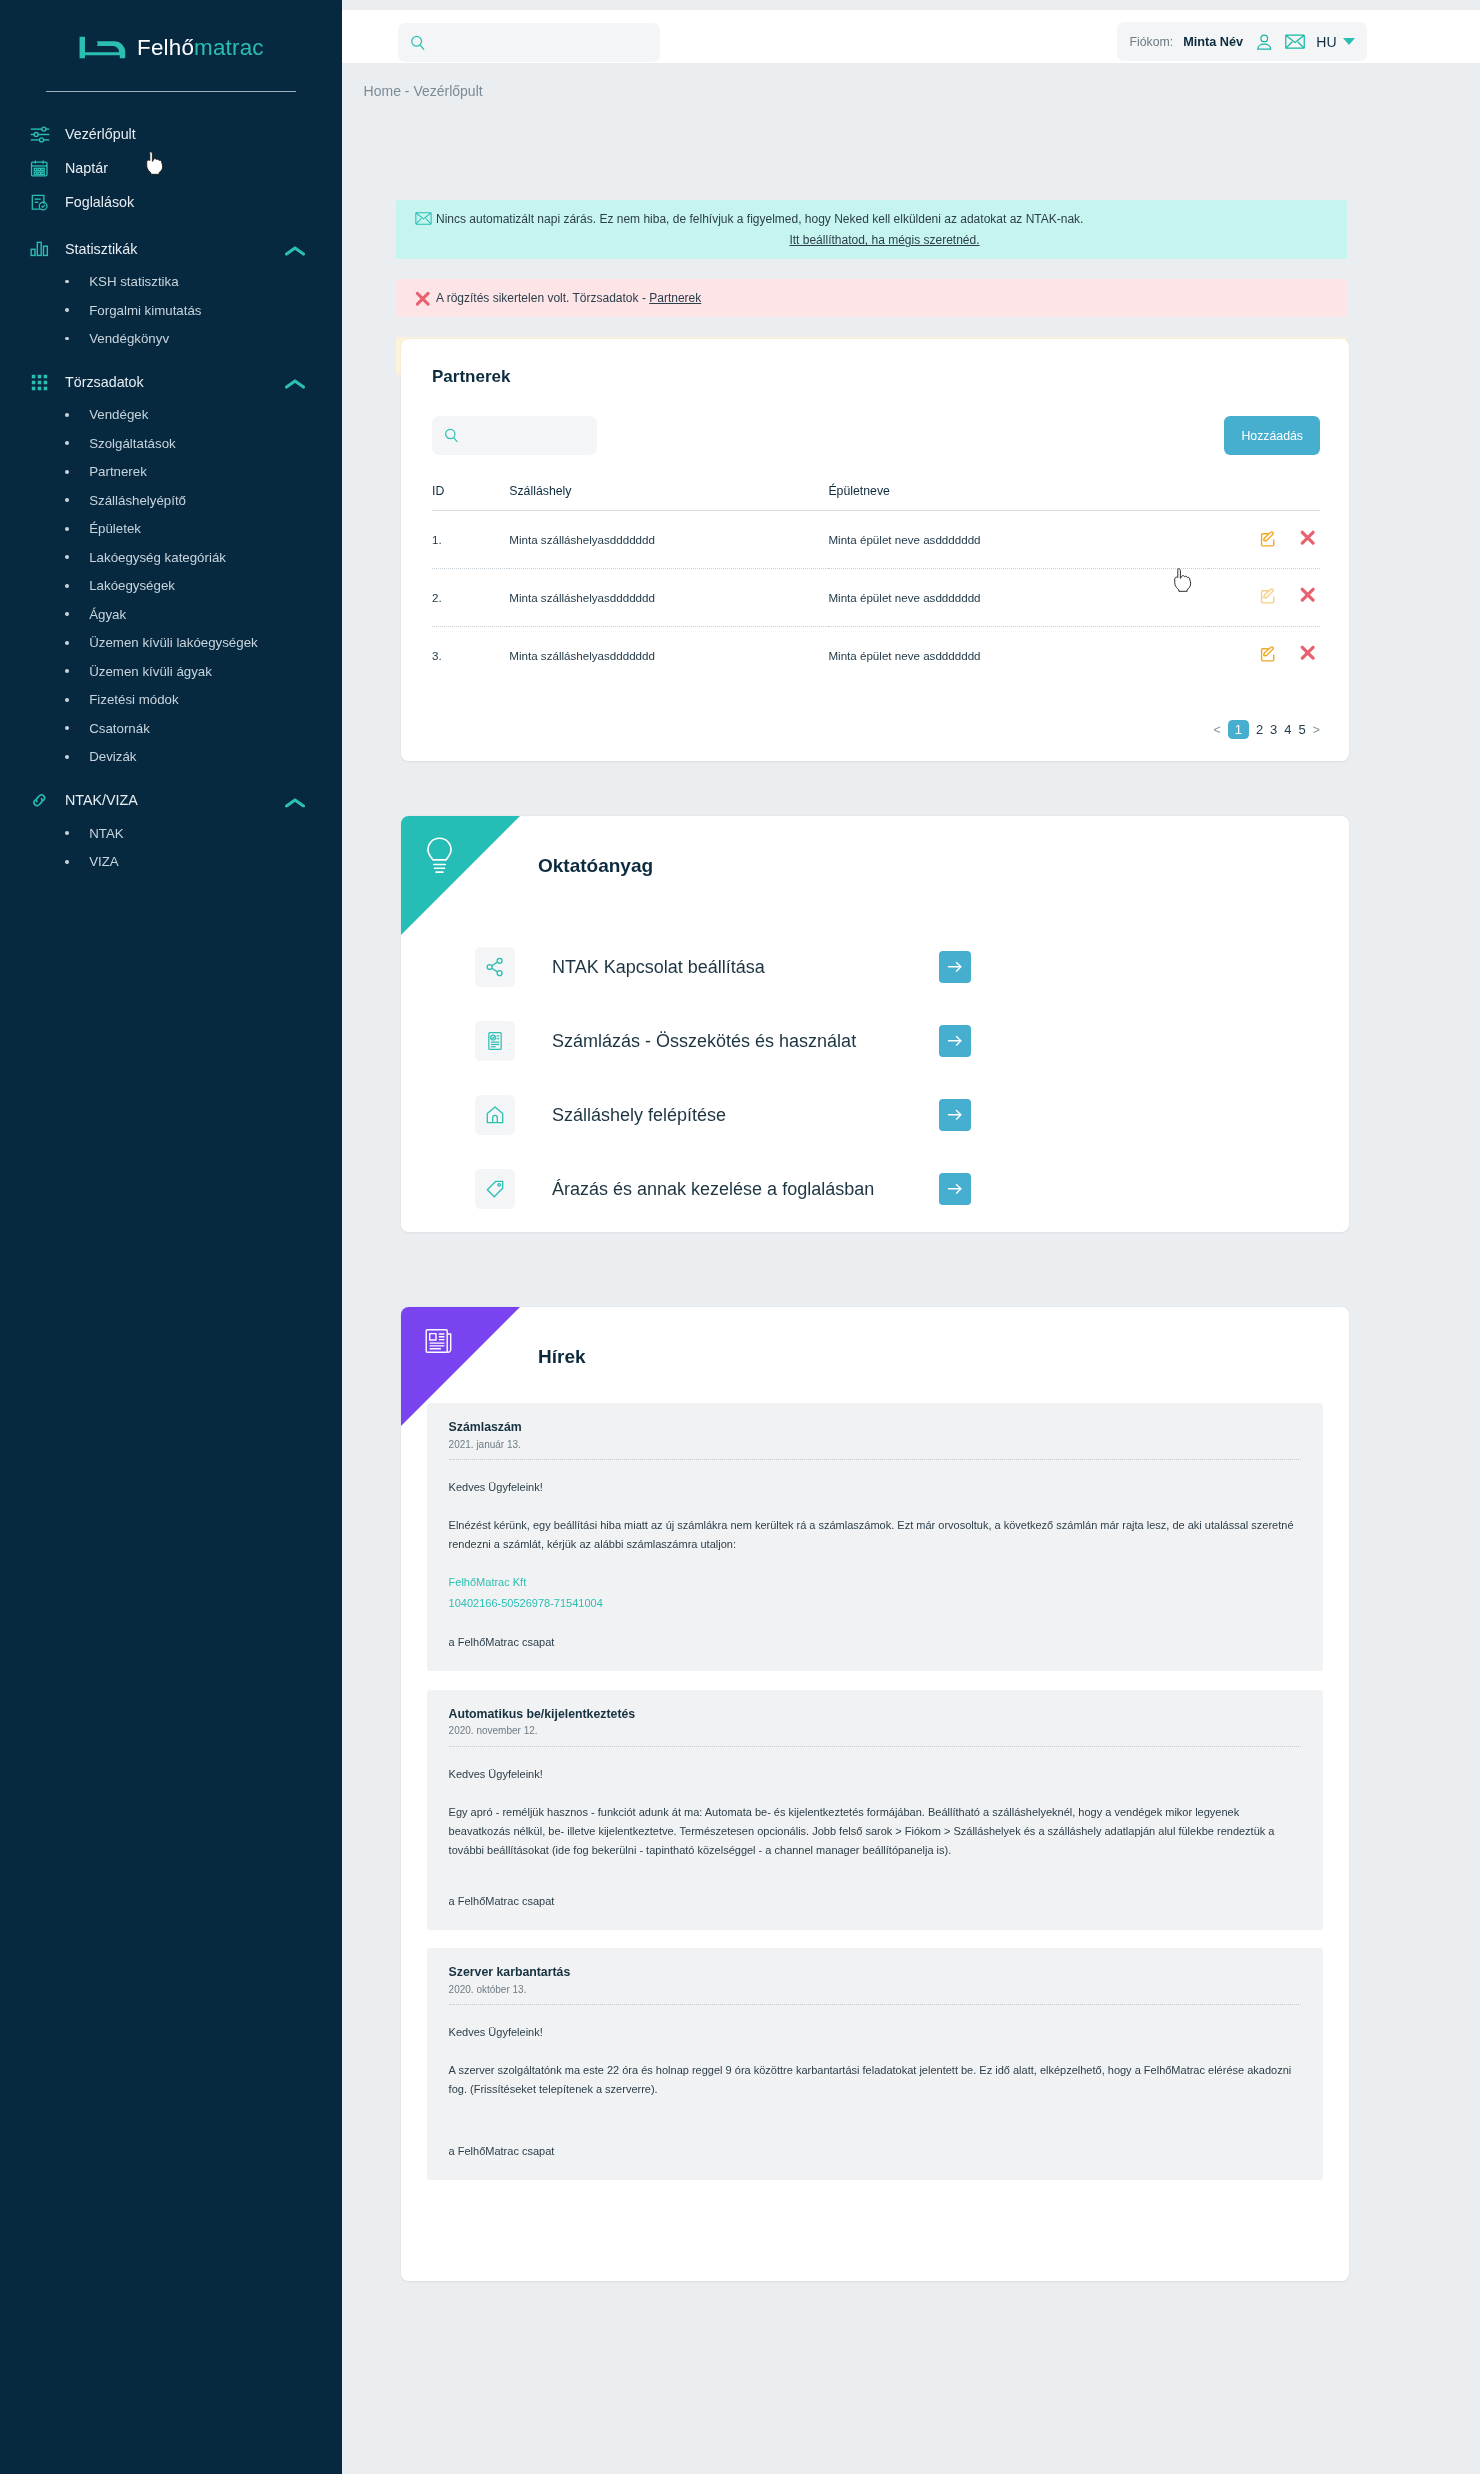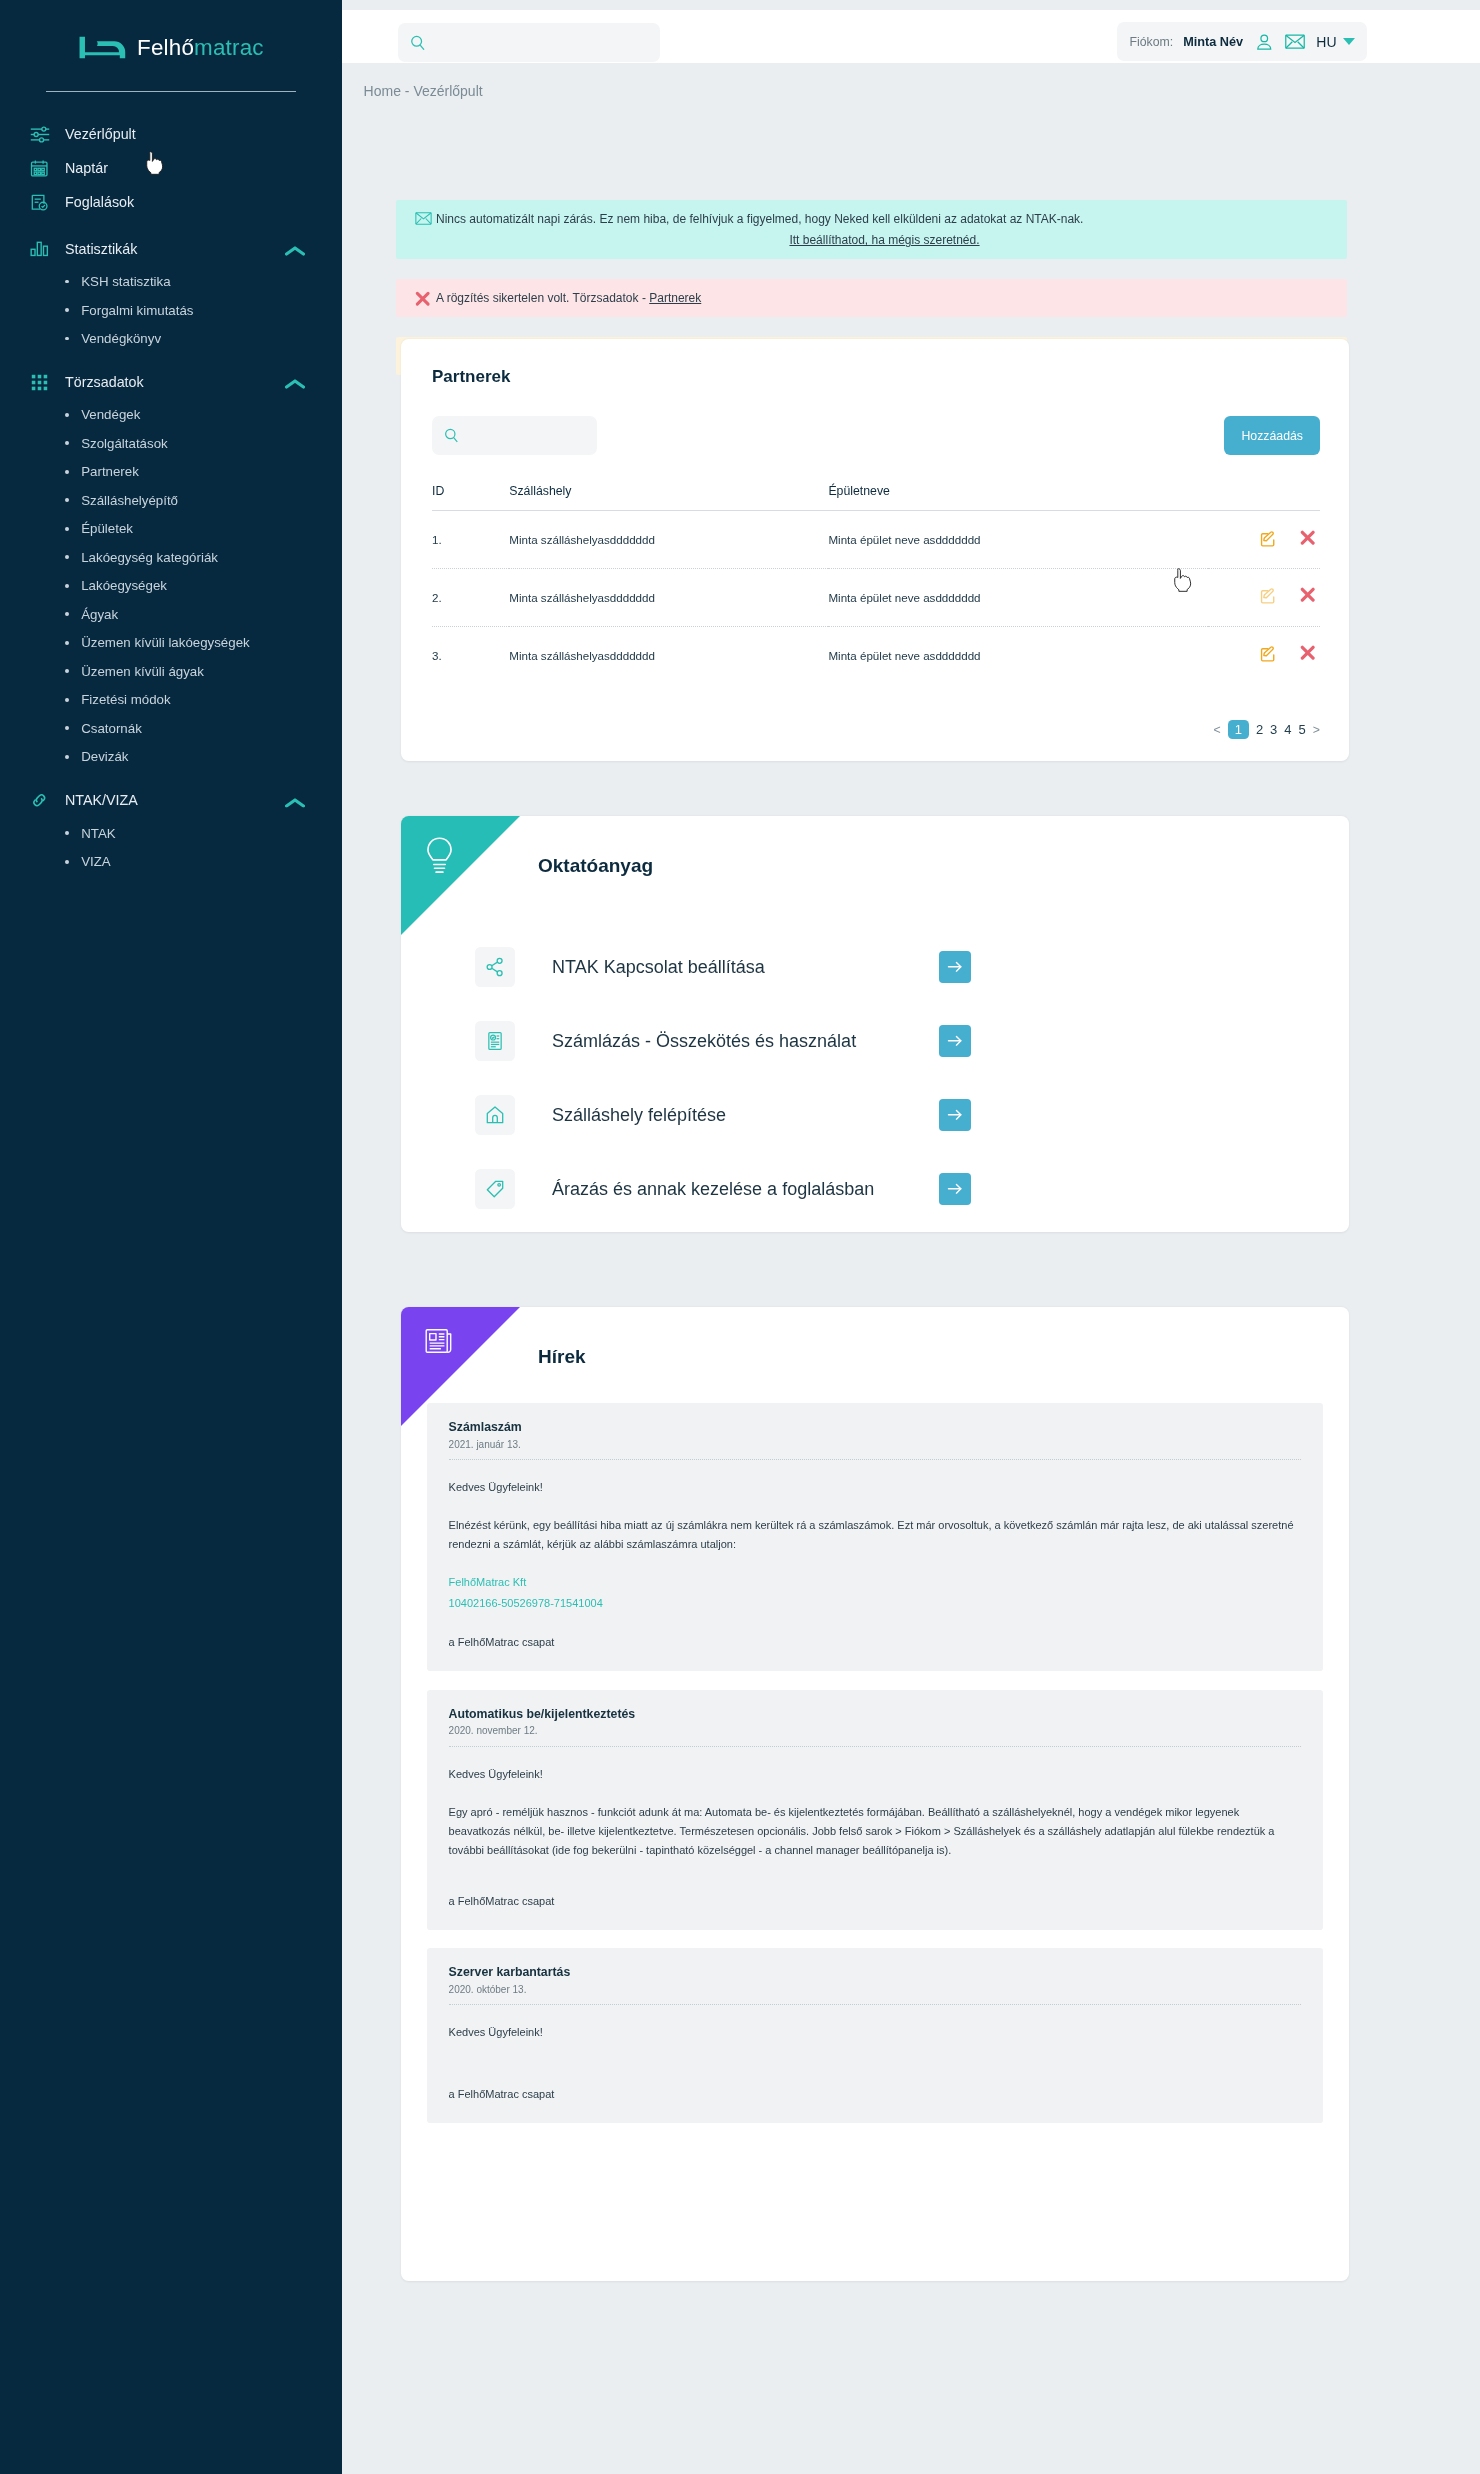--- a/index.html
+++ b/index.html
@@ -55,20 +55,21 @@
   }
   .sub-list { margin-top: 1.5px; }
   .sub-item {
     display: flex; align-items: center;
     height: 28.5px;
     padding-left: 65px;
     font-size: 13.3px;
     color: #c8d4dc;
     cursor: pointer;
     white-space: nowrap;
+    gap: 8px;
   }
   .sub-item .bullet {
     width: 3.9px; height: 3.9px; border-radius: 50%;
     background: #c8d4dc; margin-right: 12.3px; flex: none;
   }
   .group-gap { height: 12.3px; }
 
   
   .cursor-hand {
     position: absolute; left: 145px; top: 151px;
@@ -739,19 +740,20 @@
         <div class="news-d">2020. november 12.</div>
         <p class="news-p">Kedves Ügyfeleink!</p>
         <p class="news-p">Egy apró - reméljük hasznos - funkciót adunk át ma: Automata be- és kijelentkeztetés formájában. Beállítható a szálláshelyeknél, hogy a vendégek mikor legyenek beavatkozás nélkül, be- illetve kijelentkeztetve. Természetesen opcionális. Jobb felső sarok &gt; Fiókom &gt; Szálláshelyek és a szálláshely adatlapján alul fülekbe rendeztük a további beállításokat (ide fog bekerülni - tapintható közelséggel - a channel manager beállítópanelja is).</p>
         <p class="news-sign" style="margin-top:34px">a FelhőMatrac csapat</p>
       </article>
 
       <article class="news-item">
         <div class="news-h">Szerver karbantartás</div>
         <div class="news-d">2020. október 13.</div>
         <p class="news-p">Kedves Ügyfeleink!</p>
+        <p class="news-p">A szerver szolgáltatónk ma este 22 óra és holnap reggel 9 óra közöttre karbantartási feladatokat jelentett be. Ez idő alatt, elképzelhető, hogy a FelhőMatrac elérése akadozni fog. (Frissítéseket telepítenek a szerverre).</p>
         <p class="news-sign" style="margin-top:45px">a FelhőMatrac csapat</p>
       </article>
     </div>
   </section>
 
 </div>
 
 
 </body></html>

